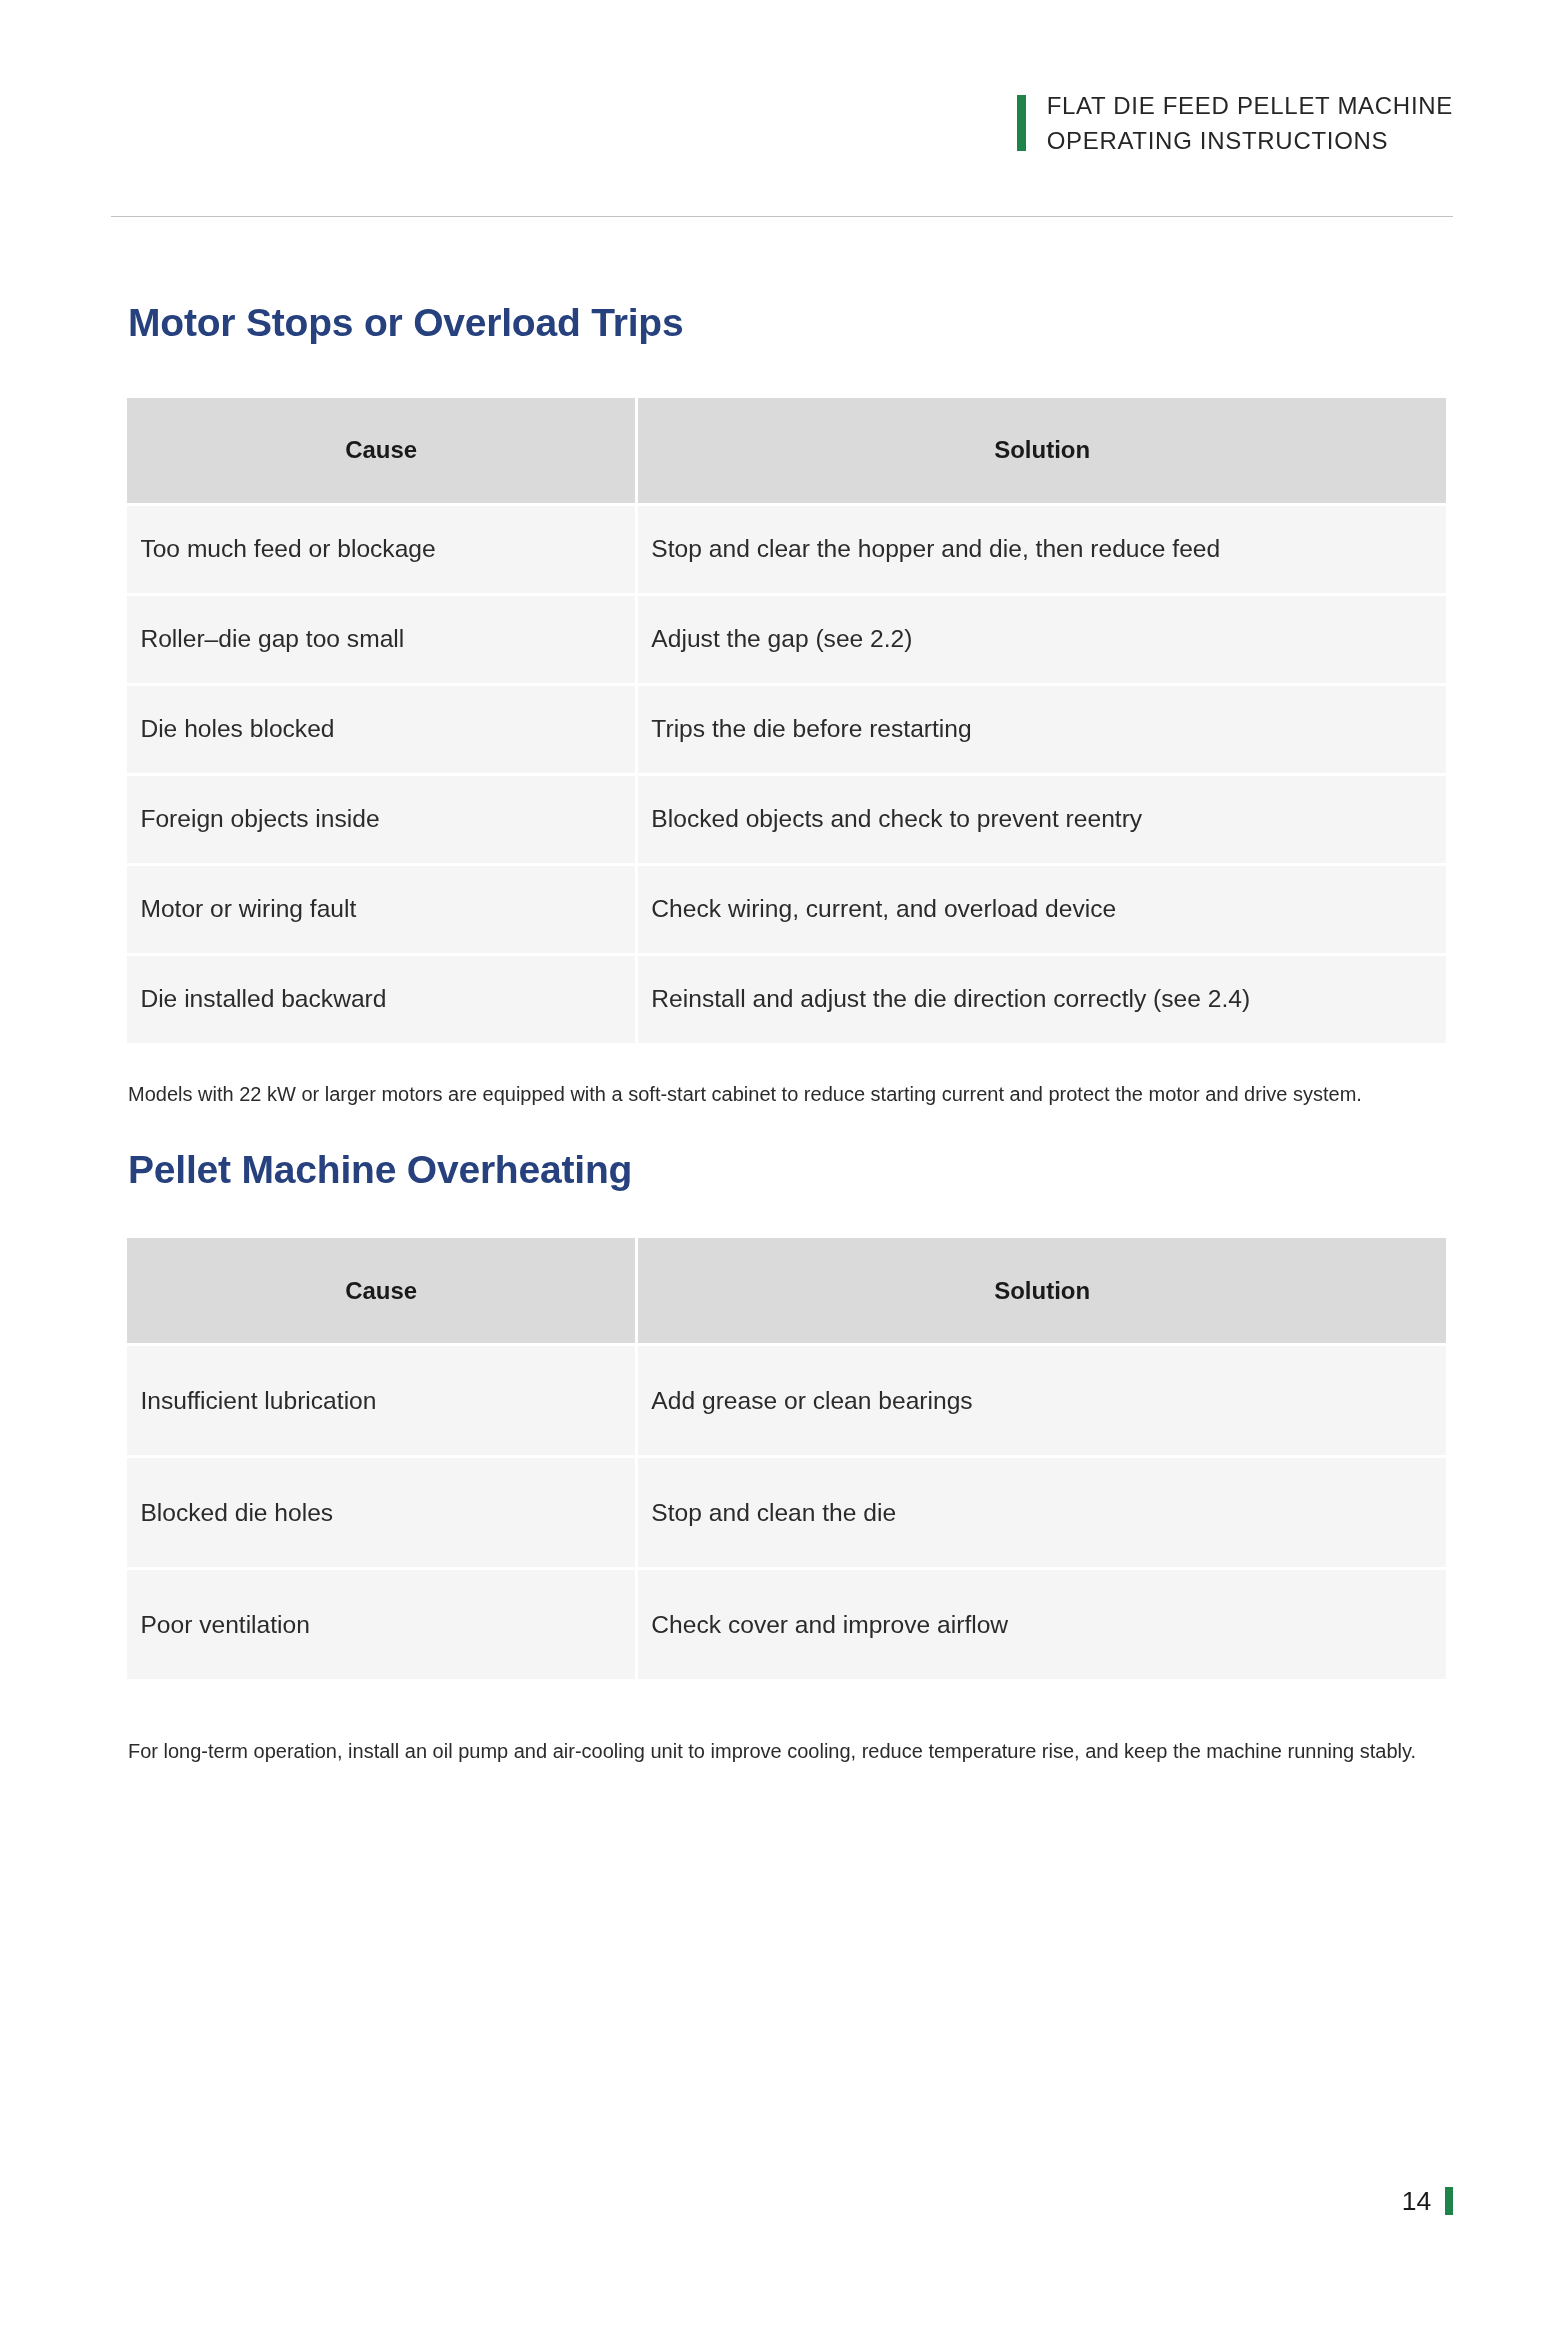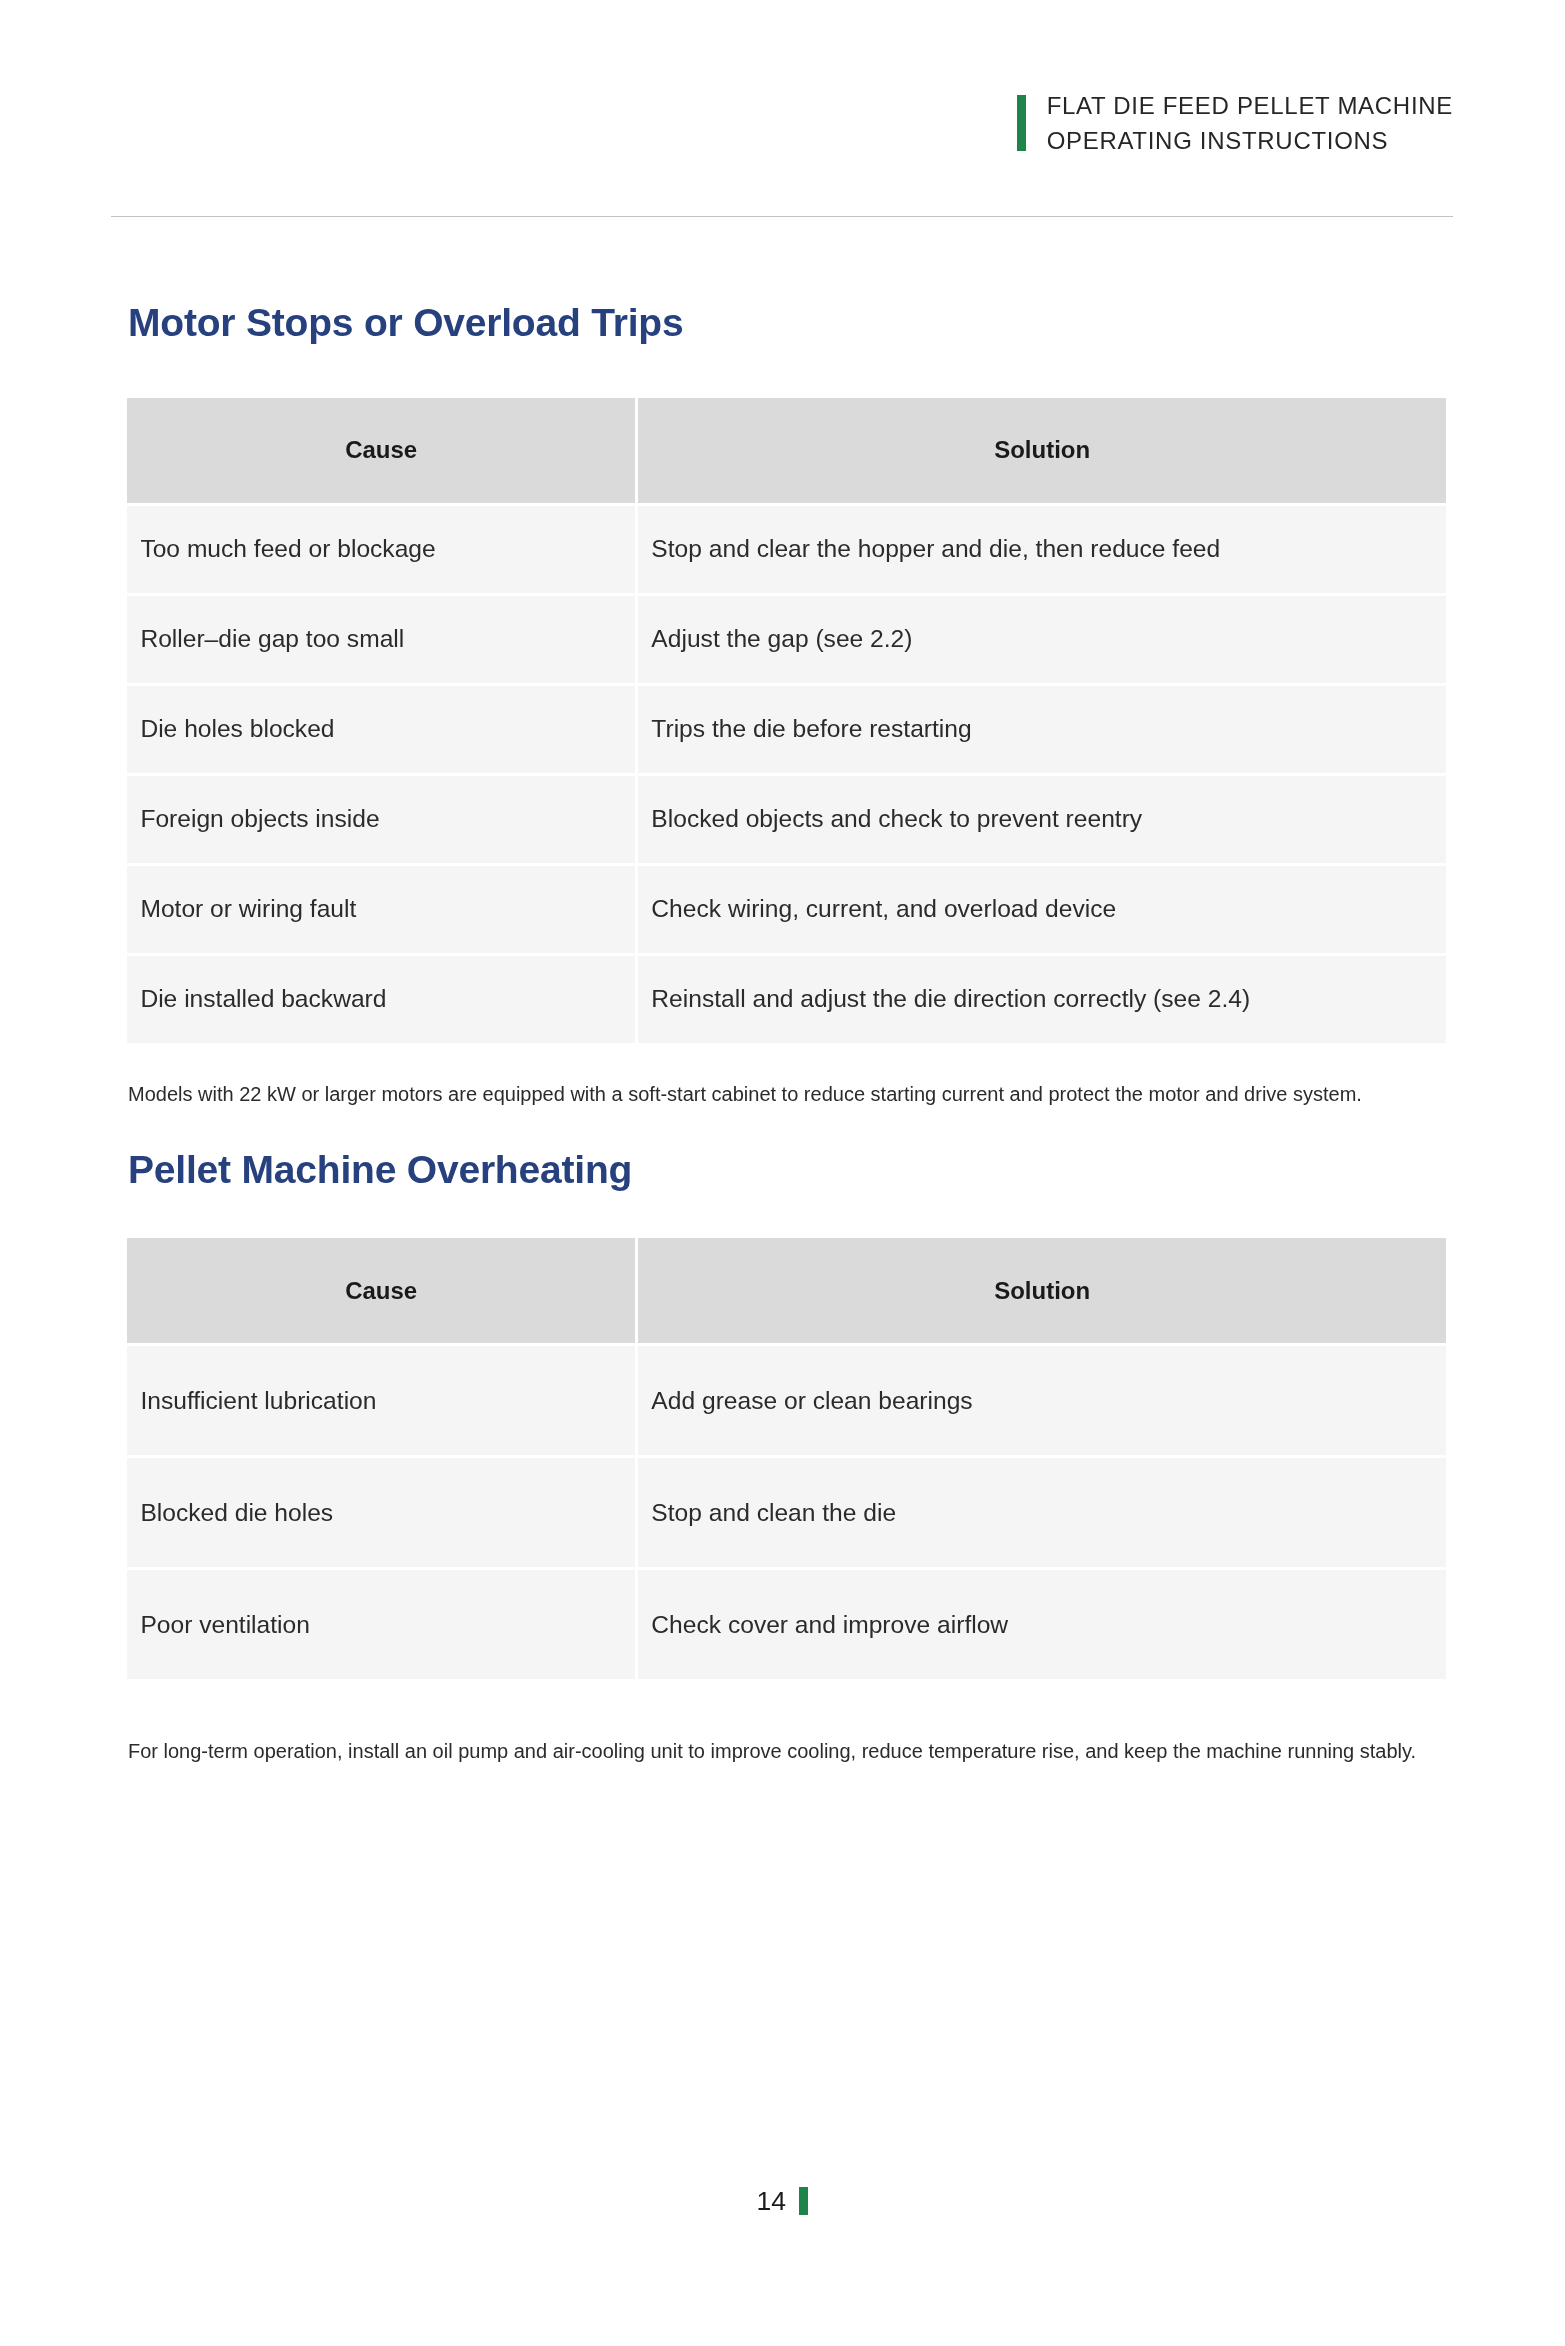--- a/index.html
+++ b/index.html
@@ -133,21 +133,21 @@
   .gap-after-table-2 { height: 53px; }
   .gap-before-table-1{ height: 49px; }
 
   
   .doc-footer {
     position: absolute;
     left: 111px;
     right: 112px;
     bottom: 132px;
     display: flex;
-    justify-content: center;
+    justify-content: flex-end;
     align-items: center;
     gap: 13.2px;
     margin-top: 18px;
   }
   .page-number {
     font-size: 26.5px;
     color: #1a1a1a;
     line-height: 1;
   }
   .footer-accent-bar {

